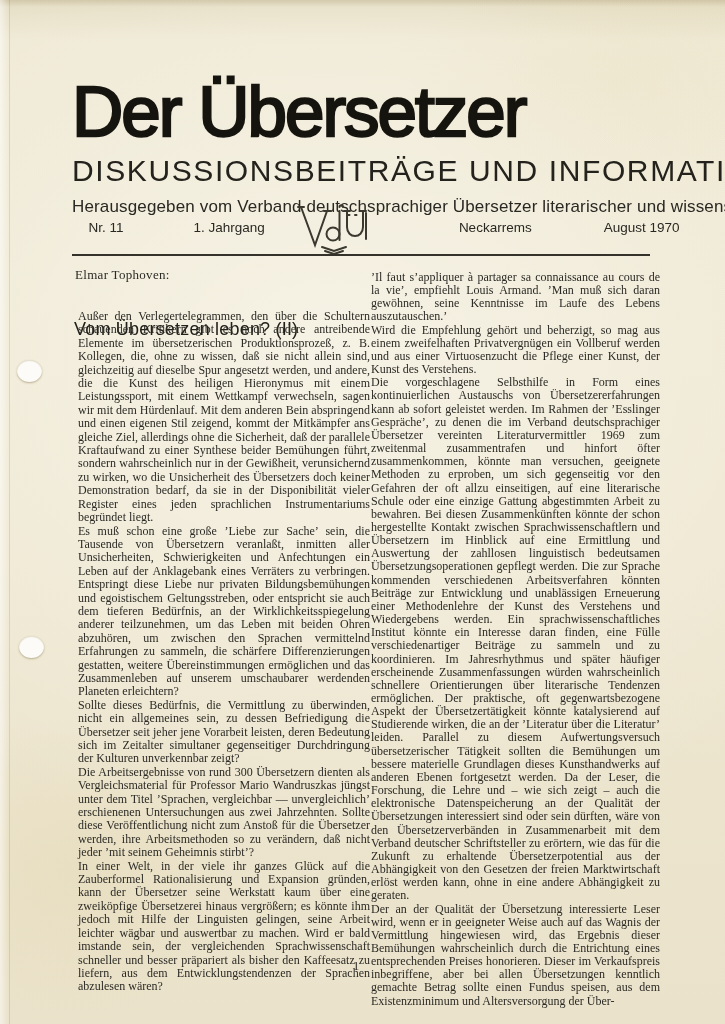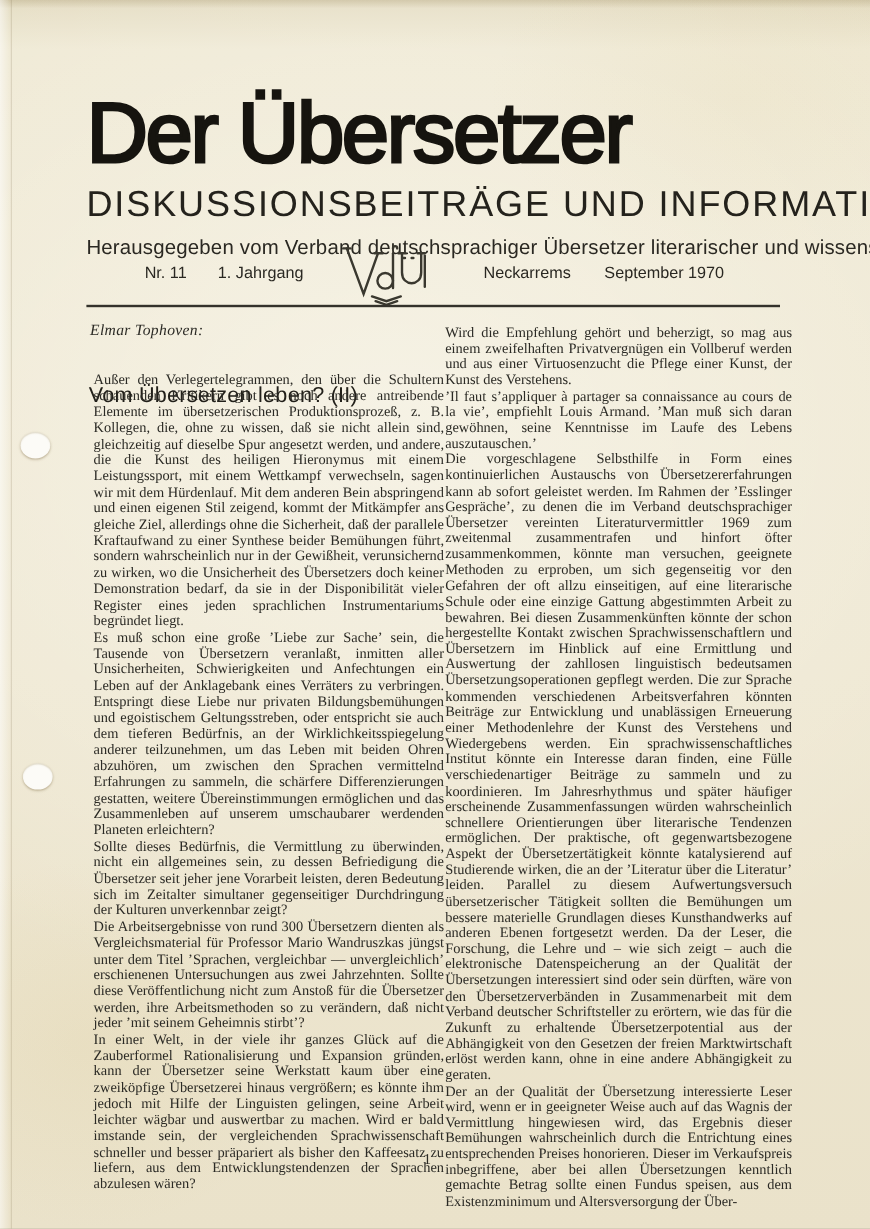--- a/index.html
+++ b/index.html
@@ -43,34 +43,34 @@
     font-family:"Liberation Sans", sans-serif;
     font-size:17px;color:#2a2822;letter-spacing:.15px;
     margin-top:9px;white-space:nowrap;
   }
 
   .issue-line{
     position:absolute;left:72px;top:198px;width:580px;height:58px;
     display:flex;align-items:center;justify-content:center;
     font-family:"Liberation Sans", sans-serif;font-size:13.5px;color:#2a2822;
   }
-  .issue-line .seg{white-space:nowrap;}
+  .issue-line .seg{white-space:nowrap;margin-left:44px;}
   .issue-no{margin-right:26px;}
   .volume{margin-right:30px;}
   .logo{width:86px;height:56px;margin-right:34px;flex:0 0 auto;}
   .place{margin-right:28px;}
 
   .rule{position:absolute;left:72px;top:254px;width:578px;height:2px;background:#34322b;}
 
   .col{position:absolute;text-align:justify;font-size:12px;line-height:13.4px;color:#2b2a25;}
   .col p{margin:0;hyphens:auto;-webkit-hyphens:auto;}
   .col-left{left:78px;top:310px;width:292px;}
   .col-right{left:371px;top:271px;width:289px;line-height:13.15px;}
 
-  .byline{position:absolute;left:75px;top:267px;width:292px;font-style:italic;font-size:13px;color:#2b2a25;letter-spacing:.3px;}
+  .byline{position:absolute;left:75px;top:267px;width:292px;font-size:13px;color:#2b2a25;letter-spacing:.3px;}
   .article-title{
     position:absolute;left:74px;top:283px;width:292px;
     font-family:"Liberation Sans", sans-serif;font-size:18px;color:#22201a;letter-spacing:.2px;margin-top:36px;
   }
 
   .page-number{position:absolute;left:336px;top:959px;width:40px;text-align:center;font-size:12.5px;color:#2b2a25;}
 
   svg.logo-svg{display:block;width:100%;height:100%;}
   svg.logo-svg *{stroke:#3a382f;fill:none;stroke-width:2;stroke-linecap:round;}
 </style>
@@ -109,38 +109,38 @@
 
         <path d="M52 12 L52 28 C52 40 68 40 68 28 L68 12"></path>
         <path d="M49 12 L55 12 M65 12 L71 12"></path>
         <path d="M71 14 L71 40"></path>
 
         <path d="M27 48 L39 52 L51 48"></path>
         <path d="M30 52 L39 55 L48 52"></path>
       </svg>
     </span>
     <span class="seg place">Neckarrems</span>
-    <span class="seg date">September 1970</span>
+    <span class="seg date">August 1970</span>
   </div>
 
   <div class="rule"></div>
 
   <div class="byline">Elmar Tophoven:</div>
   <div class="article-title">Vom Übersetzen leben? (II)</div>
 
   <div class="col col-left" lang="de">
     <p>Außer den Verlegertelegrammen, den über die Schultern schauenden Kritikern gibt es noch andere antreibende Elemente im übersetzerischen Produktionsprozeß, z. B. Kollegen, die, ohne zu wissen, daß sie nicht allein sind, gleichzeitig auf dieselbe Spur angesetzt werden, und andere, die die Kunst des heiligen Hieronymus mit einem Leistungssport, mit einem Wettkampf verwechseln, sagen wir mit dem Hürdenlauf. Mit dem anderen Bein abspringend und einen eigenen Stil zeigend, kommt der Mitkämpfer ans gleiche Ziel, allerdings ohne die Sicherheit, daß der parallele Kraftaufwand zu einer Synthese beider Bemühungen führt, sondern wahrscheinlich nur in der Gewißheit, verunsichernd zu wirken, wo die Unsicherheit des Übersetzers doch keiner Demonstration bedarf, da sie in der Disponibilität vieler Register eines jeden sprachlichen Instrumentariums begründet liegt.</p>
     <p>Es muß schon eine große ’Liebe zur Sache’ sein, die Tausende von Übersetzern veranlaßt, inmitten aller Unsicherheiten, Schwierigkeiten und Anfechtungen ein Leben auf der Anklagebank eines Verräters zu verbringen. Entspringt diese Liebe nur privaten Bildungsbemühungen und egoistischem Geltungsstreben, oder entspricht sie auch dem tieferen Bedürfnis, an der Wirklichkeitsspiegelung anderer teilzunehmen, um das Leben mit beiden Ohren abzuhören, um zwischen den Sprachen vermittelnd Erfahrungen zu sammeln, die schärfere Differenzierungen gestatten, weitere Übereinstimmungen ermöglichen und das Zusammenleben auf unserem umschaubarer werdenden Planeten erleichtern?</p>
     <p>Sollte dieses Bedürfnis, die Vermittlung zu überwinden, nicht ein allgemeines sein, zu dessen Befriedigung die Übersetzer seit jeher jene Vorarbeit leisten, deren Bedeutung sich im Zeitalter simultaner gegenseitiger Durchdringung der Kulturen unverkennbar zeigt?</p>
     <p>Die Arbeitsergebnisse von rund 300 Übersetzern dienten als Vergleichsmaterial für Professor Mario Wandruszkas jüngst unter dem Titel ’Sprachen, vergleichbar — unvergleichlich’ erschienenen Untersuchungen aus zwei Jahrzehnten. Sollte diese Veröffentlichung nicht zum Anstoß für die Übersetzer werden, ihre Arbeitsmethoden so zu verändern, daß nicht jeder ’mit seinem Geheimnis stirbt’?</p>
     <p>In einer Welt, in der viele ihr ganzes Glück auf die Zauberformel Rationalisierung und Expansion gründen, kann der Übersetzer seine Werkstatt kaum über eine zweiköpfige Übersetzerei hinaus vergrößern; es könnte ihm jedoch mit Hilfe der Linguisten gelingen, seine Arbeit leichter wägbar und auswertbar zu machen. Wird er bald imstande sein, der vergleichenden Sprachwissenschaft schneller und besser präpariert als bisher den Kaffeesatz zu liefern, aus dem Entwicklungstendenzen der Sprachen abzulesen wären?</p>
   </div>
 
   <div class="col col-right" lang="de">
+    <p>’Il faut s’appliquer à partager sa connaissance au cours de la vie’, empfiehlt Louis Armand. ’Man muß sich daran gewöhnen, seine Kenntnisse im Laufe des Lebens auszutauschen.’</p>
     <p>Wird die Empfehlung gehört und beherzigt, so mag aus einem zweifelhaften Privatvergnügen ein Vollberuf werden und aus einer Virtuosenzucht die Pflege einer Kunst, der Kunst des Verstehens.</p>
-    <p>’Il faut s’appliquer à partager sa connaissance au cours de la vie’, empfiehlt Louis Armand. ’Man muß sich daran gewöhnen, seine Kenntnisse im Laufe des Lebens auszutauschen.’</p>
     <p>Die vorgeschlagene Selbsthilfe in Form eines kontinuierlichen Austauschs von Übersetzererfahrungen kann ab sofort geleistet werden. Im Rahmen der ’Esslinger Gespräche’, zu denen die im Verband deutschsprachiger Übersetzer vereinten Literaturvermittler 1969 zum zweitenmal zusammentrafen und hinfort öfter zusammenkommen, könnte man versuchen, geeignete Methoden zu erproben, um sich gegenseitig vor den Gefahren der oft allzu einseitigen, auf eine literarische Schule oder eine einzige Gattung abgestimmten Arbeit zu bewahren. Bei diesen Zusammenkünften könnte der schon hergestellte Kontakt zwischen Sprachwissenschaftlern und Übersetzern im Hinblick auf eine Ermittlung und Auswertung der zahllosen linguistisch bedeutsamen Übersetzungsoperationen gepflegt werden. Die zur Sprache kommenden verschiedenen Arbeitsverfahren könnten Beiträge zur Entwicklung und unablässigen Erneuerung einer Methodenlehre der Kunst des Verstehens und Wiedergebens werden. Ein sprachwissenschaftliches Institut könnte ein Interesse daran finden, eine Fülle verschiedenartiger Beiträge zu sammeln und zu koordinieren. Im Jahresrhythmus und später häufiger erscheinende Zusammenfassungen würden wahrscheinlich schnellere Orientierungen über literarische Tendenzen ermöglichen. Der praktische, oft gegenwartsbezogene Aspekt der Übersetzertätigkeit könnte katalysierend auf Studierende wirken, die an der ’Literatur über die Literatur’ leiden. Parallel zu diesem Aufwertungsversuch übersetzerischer Tätigkeit sollten die Bemühungen um bessere materielle Grundlagen dieses Kunsthandwerks auf anderen Ebenen fortgesetzt werden. Da der Leser, die Forschung, die Lehre und – wie sich zeigt – auch die elektronische Datenspeicherung an der Qualität der Übersetzungen interessiert sind oder sein dürften, wäre von den Übersetzerverbänden in Zusammenarbeit mit dem Verband deutscher Schriftsteller zu erörtern, wie das für die Zukunft zu erhaltende Übersetzerpotential aus der Abhängigkeit von den Gesetzen der freien Marktwirtschaft erlöst werden kann, ohne in eine andere Abhängigkeit zu geraten.</p>
     <p>Der an der Qualität der Übersetzung interessierte Leser wird, wenn er in geeigneter Weise auch auf das Wagnis der Vermittlung hingewiesen wird, das Ergebnis dieser Bemühungen wahrscheinlich durch die Entrichtung eines entsprechenden Preises honorieren. Dieser im Verkaufspreis inbegriffene, aber bei allen Übersetzungen kenntlich gemachte Betrag sollte einen Fundus speisen, aus dem Existenzminimum und Altersversorgung der Über-</p>
   </div>
 
   <div class="page-number">1</div>
 
 </div>
 
 </body></html>

